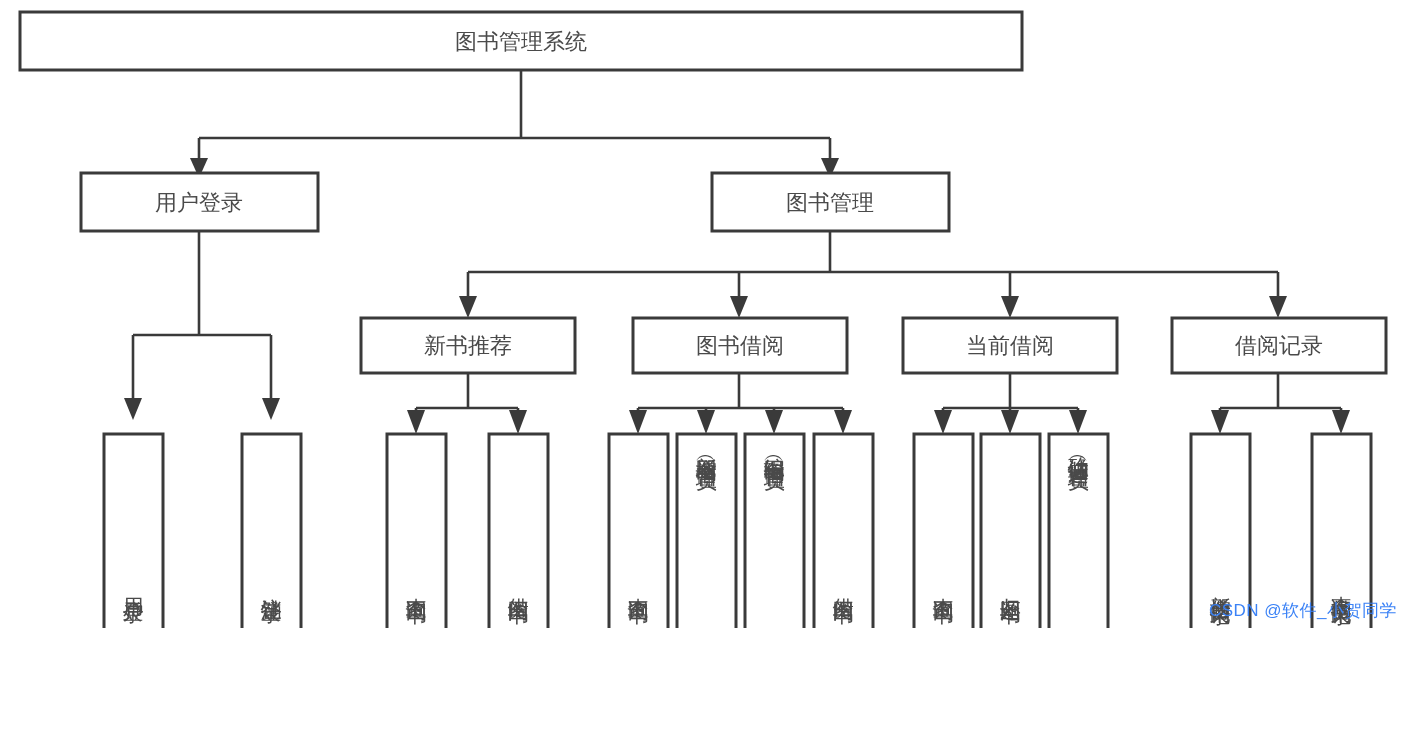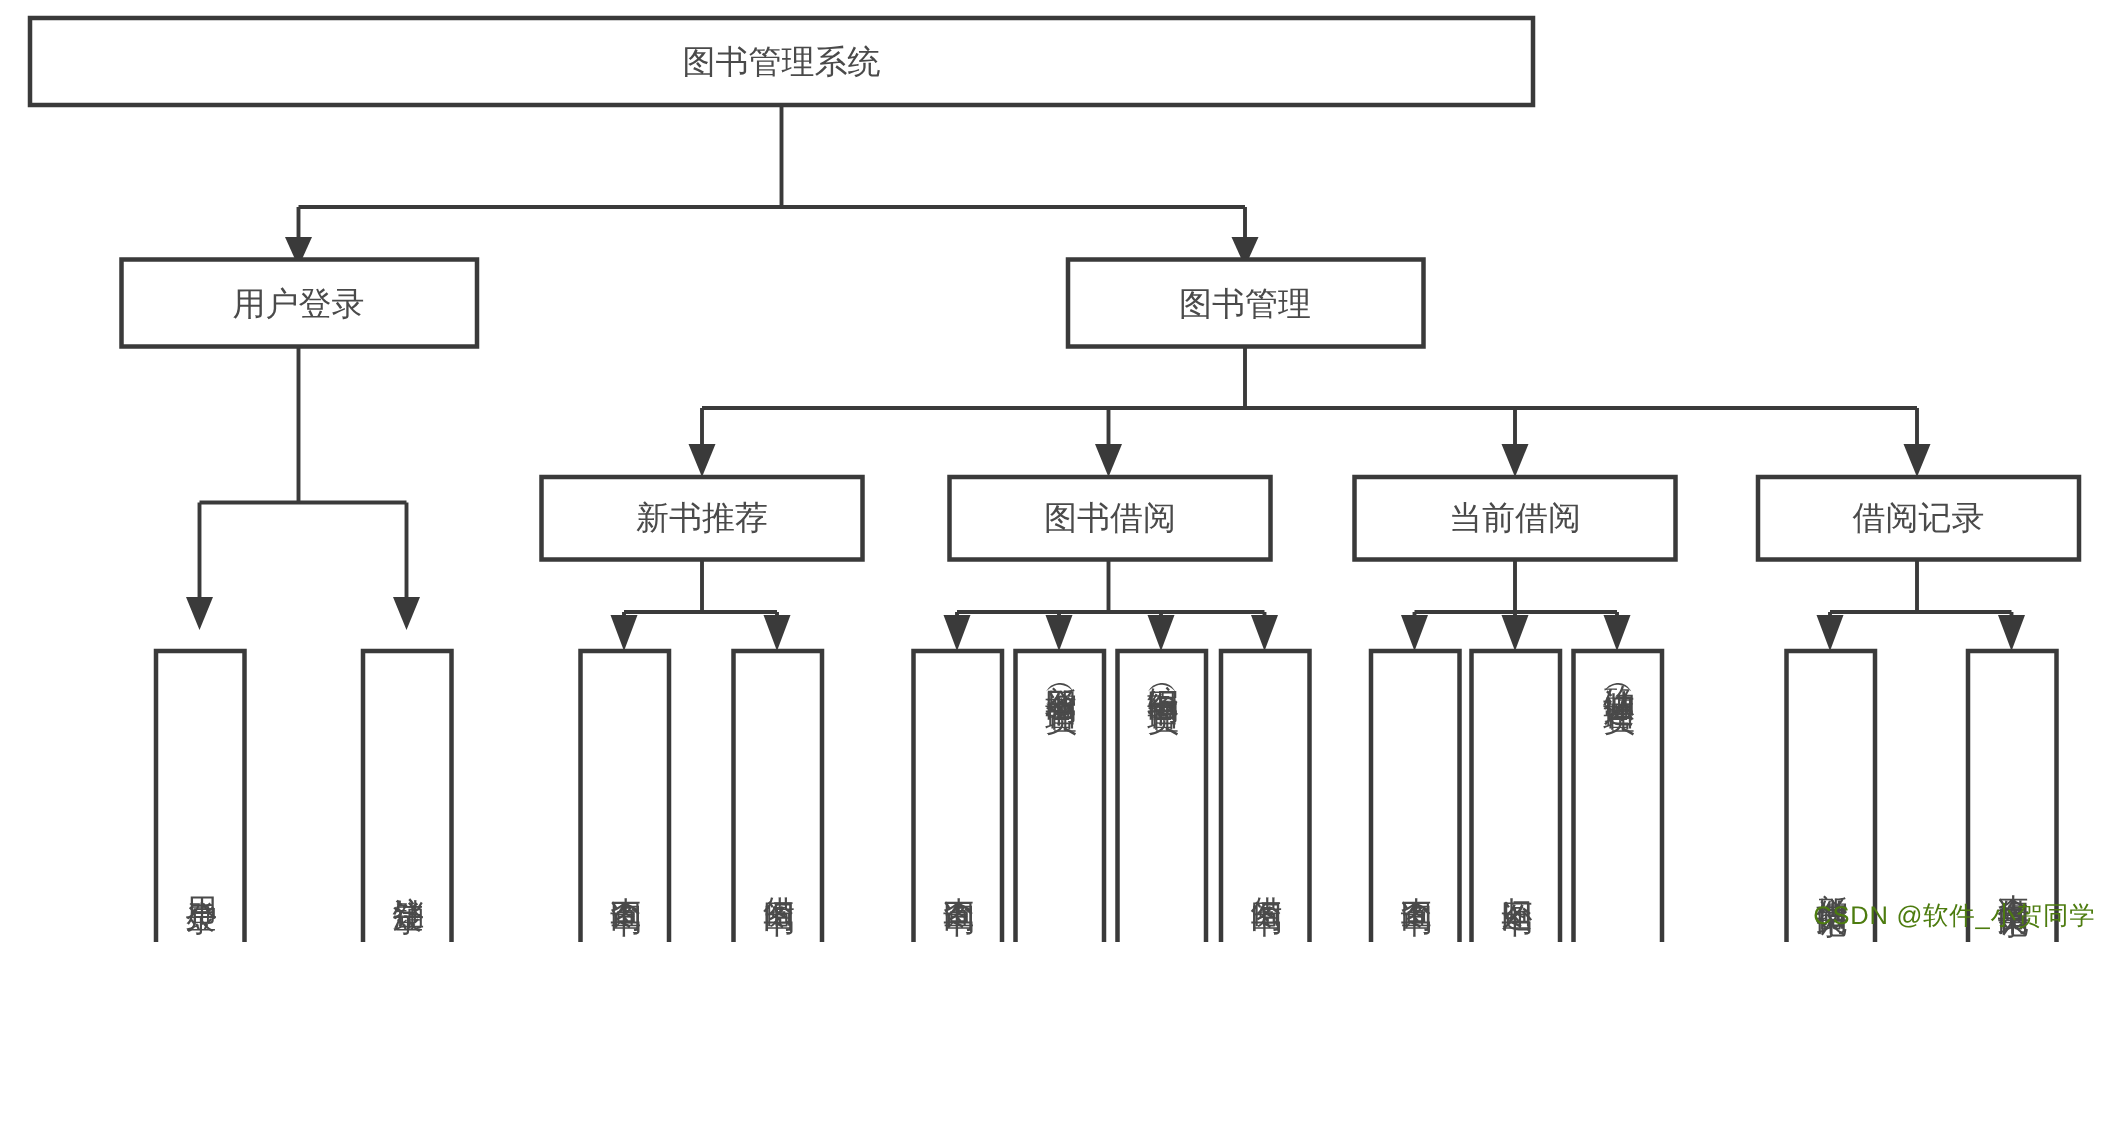--- a/index.html
+++ b/index.html
@@ -64,21 +64,21 @@
     letter-spacing: 2px;
     white-space: nowrap;
     text-align: center;
   }
   .watermark {
     position: absolute;
     right: 8px;
     bottom: 6px;
     font-family: "Liberation Sans", "DejaVu Sans", sans-serif;
     font-size: 17px;
-    color: #4d7c0f;
+    color: #3b82f6;
     letter-spacing: 0.5px;
     white-space: nowrap;
     user-select: none;
   }
 </style>
 </head>
 <body>
 
 <div id="diagram-root">
 

